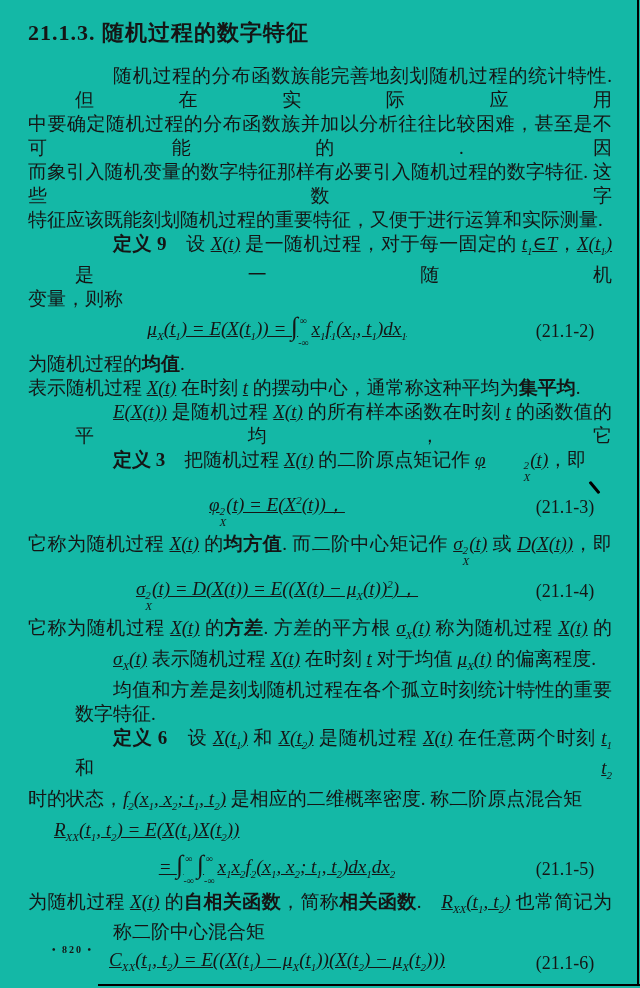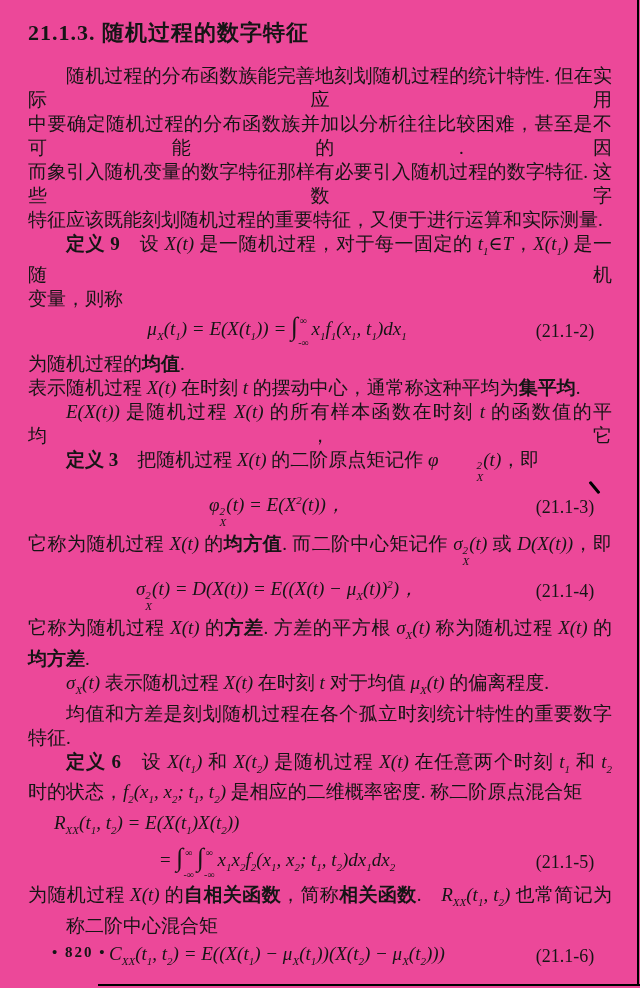--- a/index.html
+++ b/index.html
@@ -1,40 +1,40 @@
 <!DOCTYPE html>
 <html><head>
 <meta charset="utf-8">
 <title>Document</title>
 <style>
   html,body{margin:0;padding:0;background:#ffffff;}
   .page{
-    position:relative;width:640px;height:988px;background:#ec4899;
+    position:relative;width:640px;height:988px;background:#14b8a6;
     color:#151515;font-family:"Liberation Serif","DejaVu Serif",serif;
     overflow:hidden;
   }
   .content{position:absolute;left:28px;top:18px;width:584px;}
   .h1{font-size:22px;font-weight:bold;line-height:30px;margin:0 0 16px 0;letter-spacing:1px;}
   .line{font-size:19px;line-height:24px;text-align:justify;text-align-last:justify;}
   .line.last{text-align-last:left;}
-  .ind{text-indent:38px;}
+  .ind{text-indent:38px;margin-left:47px;}
   b{font-weight:bold;}
-  i{font-style:italic;}
+  i{font-style:italic;text-decoration:underline;}
   sub,sup{font-size:11px;}
   .eq{display:flex;align-items:center;margin:3px 4px;}
   .eq .body{flex:1;text-align:center;font-size:19px;line-height:26px;}
   .eq .eqno{width:86px;text-align:center;font-size:18px;font-style:normal;}
   .eq-left{font-size:19px;line-height:24px;padding-left:26px;}
   .big-int{font-size:26px;font-style:normal;line-height:1;}
   .lims{display:inline-flex;flex-direction:column;justify-content:space-between;
         height:32px;font-size:10px;line-height:1;vertical-align:middle;
         font-style:normal;margin:0 3px 0 0;transform:translateY(2px);}
   .ss{display:inline-flex;flex-direction:column;font-size:11px;line-height:1.05;
       vertical-align:-0.35em;text-align:left;}
-  .footer{position:absolute;left:52px;top:944px;font-size:15px;font-weight:bold;letter-spacing:2px;}
+  .footer{position:absolute;left:52px;top:944px;font-size:10px;font-weight:bold;letter-spacing:2px;}
   .edge-right{position:absolute;right:1px;top:0;width:2px;height:986px;background:#000;}
   .edge-bottom{position:absolute;left:98px;top:984px;width:542px;height:2px;background:#000;}
   .pen-mark{position:absolute;left:593px;top:480px;width:3px;height:15px;background:#000;
             transform:rotate(-40deg);border-radius:1px;}
 </style>
 </head>
 <body>
 
 <div class="page">
   <div class="content">
@@ -82,21 +82,20 @@
 
     <div class="eq">
       <span class="body"><i>σ<span class="ss">
               <span>2</span>
               <span>X</span>
             </span>(t) = D(X(t)) = E((X(t) − μ<sub>X</sub>(t))<sup>2</sup>)，</i></span>
       <span class="eqno">(21.1-4)</span>
     </div>
 
     <div class="line">它称为随机过程 <i>X(t)</i> 的<b>方差</b>. 方差的平方根 <i>σ<sub>X</sub>(t)</i> 称为随机过程 <i>X(t)</i> 的</div>
-    <div class="line last"><b>均方差</b>.</div>
 
     <div class="line ind last"><i>σ<sub>X</sub>(t)</i> 表示随机过程 <i>X(t)</i> 在时刻 <i>t</i> 对于均值 <i>μ<sub>X</sub>(t)</i> 的偏离程度.</div>
     <div class="line ind last">均值和方差是刻划随机过程在各个孤立时刻统计特性的重要数字特征.</div>
 
     <div class="line ind"><b>定义 6</b>　设 <i>X(t<sub>1</sub>)</i> 和 <i>X(t<sub>2</sub>)</i> 是随机过程 <i>X(t)</i> 在任意两个时刻 <i>t<sub>1</sub></i> 和 <i>t<sub>2</sub></i></div>
     <div class="line last">时的状态，<i>f<sub>2</sub>(x<sub>1</sub>, x<sub>2</sub>; t<sub>1</sub>, t<sub>2</sub>)</i> 是相应的二维概率密度. 称二阶原点混合矩</div>
 
     <div class="eq-left"><i>R<sub>XX</sub>(t<sub>1</sub>, t<sub>2</sub>) = E(X(t<sub>1</sub>)X(t<sub>2</sub>))</i></div>
     <div class="eq">
       <span class="body"><i>= <span class="big-int">∫</span><span class="lims">

